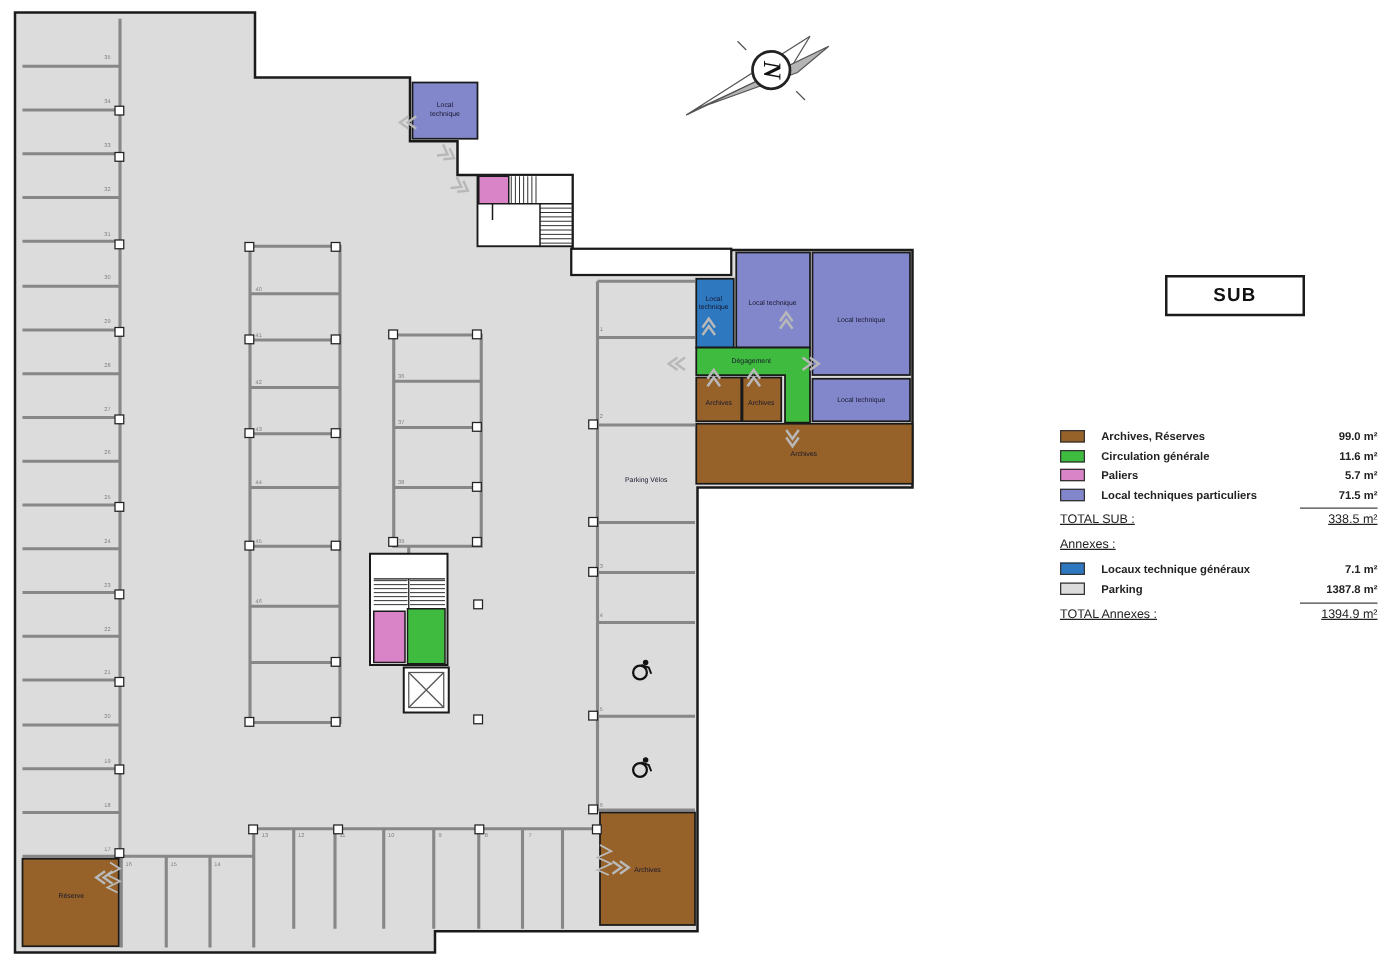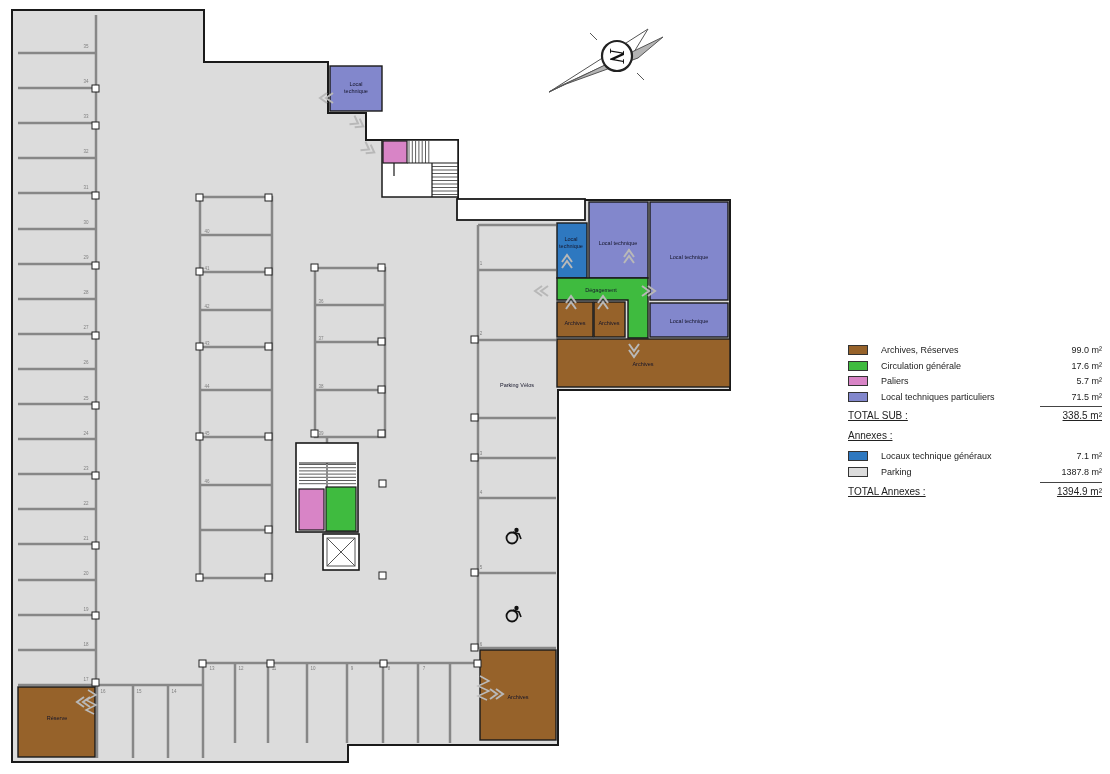--- a/index.html
+++ b/index.html
@@ -8,21 +8,21 @@
   #plan-svg{position:absolute;left:0;top:0;}
   .rlabel{position:absolute;font-size:5.5px;color:#15152a;text-align:center;
           transform:translate(-50%,-50%);line-height:1.2;}
   .wrap2{width:30px;}
   .nw{white-space:nowrap;}
   .pnum{position:absolute;font-size:4.5px;color:#808080;transform:translate(-50%,-50%);}
   .sub-box{position:absolute;left:932px;top:220px;width:108px;height:29px;border:2px solid #1b1b1b;
            display:flex;align-items:center;justify-content:center;
            font-size:15px;font-weight:bold;letter-spacing:1px;color:#111;}
   .legend{position:absolute;left:848px;top:344px;width:254px;font-size:9px;color:#222;}
-  .lg-row{display:flex;align-items:flex-end;height:11px;margin-bottom:4.6px;}
+  .lg-row{display:flex;align-items:flex-start;height:11px;margin-bottom:4.6px;font-weight:bold;}
   .sw{width:20px;height:10px;border:1px solid #333;margin-right:13px;flex:none;box-sizing:border-box;}
   .nm{flex:1;}
   .vl{text-align:right;}
   .lg-rule{border-top:1px solid #444;width:62px;margin:3px 0 3px auto;}
   .lg-total{display:flex;justify-content:space-between;font-size:10px;margin:1px 0 9px 0;text-decoration:underline;}
   .lg-annex-h{font-size:10px;text-decoration:underline;margin:0 0 9px 0;}
 </style>
 </head>
 <body>
 
@@ -228,32 +228,35 @@
       <span class="pnum" style="left: 174px; top: 691px;">14</span>
       <span class="pnum" style="left: 212px; top: 668px;">13</span>
       <span class="pnum" style="left: 241px; top: 668px;">12</span>
       <span class="pnum" style="left: 274px; top: 668px;">11</span>
       <span class="pnum" style="left: 313px; top: 668px;">10</span>
       <span class="pnum" style="left: 352px; top: 668px;">9</span>
       <span class="pnum" style="left: 389px; top: 668px;">8</span>
       <span class="pnum" style="left: 424px; top: 668px;">7</span>
     </div>
 
+  <div class="sub-box">
+    <span>SUB</span>
+  </div>
 
   <div class="legend">
     <div id="legend-items">
         <div class="lg-row">
           <span class="sw" style="background: rgb(150, 98, 42);"></span>
           <span class="nm">Archives, Réserves</span>
           <span class="vl">99.0 m²</span>
         </div>
         <div class="lg-row">
           <span class="sw" style="background: rgb(63, 187, 63);"></span>
           <span class="nm">Circulation générale</span>
-          <span class="vl">17.6 m²</span>
+          <span class="vl">11.6 m²</span>
         </div>
         <div class="lg-row">
           <span class="sw" style="background: rgb(216, 132, 198);"></span>
           <span class="nm">Paliers</span>
           <span class="vl">5.7 m²</span>
         </div>
         <div class="lg-row">
           <span class="sw" style="background: rgb(130, 135, 204);"></span>
           <span class="nm">Local techniques particuliers</span>
           <span class="vl">71.5 m²</span>

